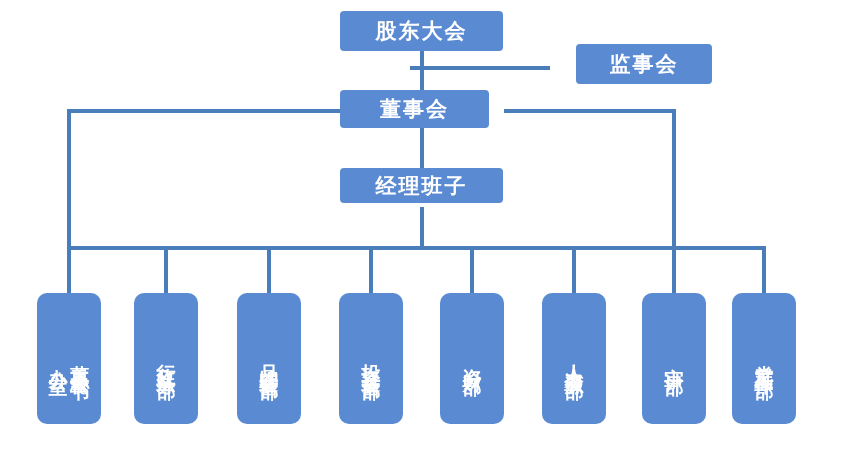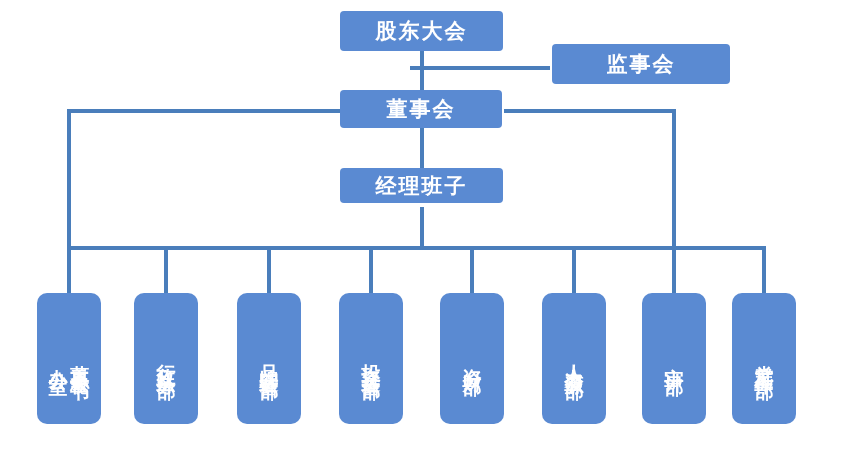--- a/index.html
+++ b/index.html
@@ -27,22 +27,22 @@
     font-family: Liberation Serif, serif;
   }
   .node .lbl {
     color: #ffffff;
     font-weight: bold;
     font-size: 21px;
     letter-spacing: 2px;
     white-space: nowrap;
   }
   .n-shareholders { left: 340px; top: 11px;  width: 163px; height: 40px; }
-  .n-supervisory  { left: 552px; top: 44px;  width: 178px; height: 40px; }
-  .n-board        { left: 340px; top: 90px;  width: 162px; height: 38px; }
+  .n-supervisory  { left: 576px; top: 44px;  width: 136px; height: 40px; }
+  .n-board        { left: 340px; top: 90px;  width: 149px; height: 38px; }
   .n-management   { left: 340px; top: 168px; width: 163px; height: 35px; }
 
   
   .dept {
     position: absolute;
     top: 293px;
     width: 64px;
     height: 131px;
     background: #5a8ad2;
     border-radius: 10px;

